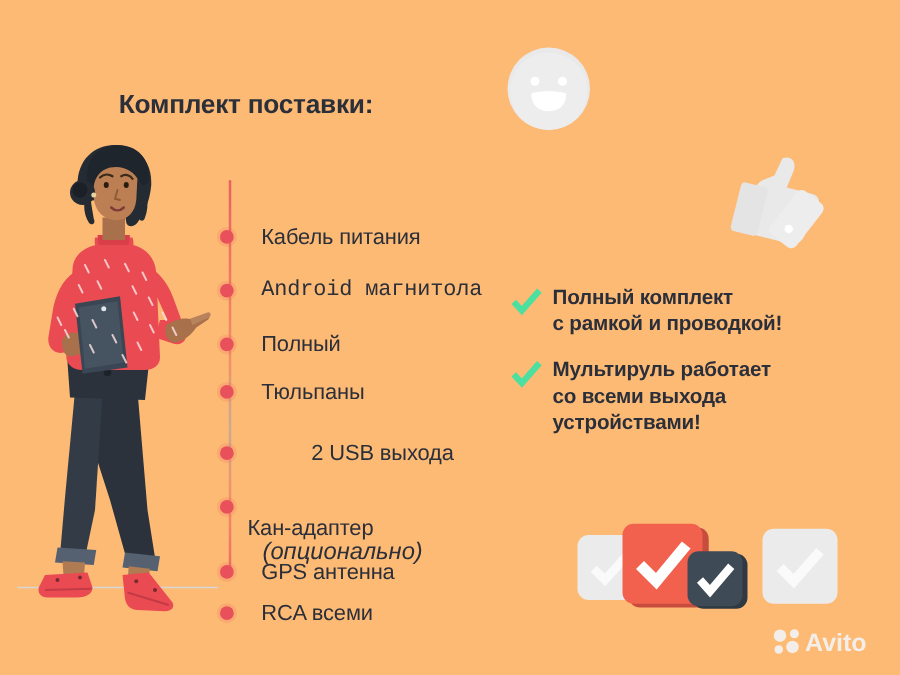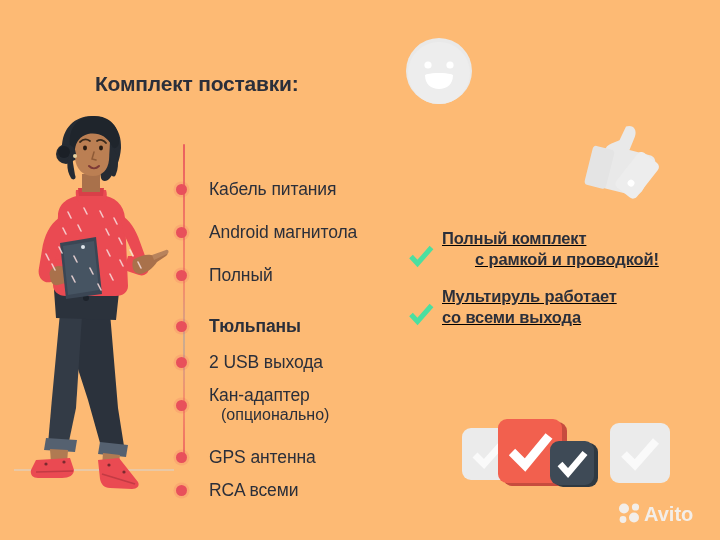--- a/index.html
+++ b/index.html
@@ -102,38 +102,38 @@
   .kit-labels {
     margin-left: 22px;
   }
   .kit-text {
     font-size: 17.5px;
     color: #2b2f3a;
     line-height: 22px;
     letter-spacing: -0.1px;
   }
   .kit-sub {
-    font-size: 16px;
+    font-size: 19px;
     color: #2b2f3a;
     line-height: 17px;
     margin-left: 12px;
+    font-style: italic;
   }
 
   
   #benefits {
     position: absolute;
     left: 408px;
     top: 228px;
     width: 290px;
   }
   .benefit {
     display: flex;
-    align-items: flex-end;
+    align-items: flex-start;
     margin-bottom: 16px;
-    text-decoration: underline;
   }
   .check-mark {
     flex: 0 0 auto;
     width: 26px;
     height: 26px;
     margin-top: 1px;
   }
   .benefit-lines {
     margin-left: 8px;
   }
@@ -306,49 +306,49 @@
   <div id="kit-list">
     <div id="kit-spine"></div>
 
     <div class="kit-item" style="top:8px;">
       <span class="kit-dot"></span>
       <span class="kit-labels">
         <span class="kit-text">Кабель питания</span>
       </span>
     </div>
 
-    <div class="kit-item" style="top:51px;">
+    <div class="kit-item" style="top:51px;font-family:Liberation Mono, monospace;">
       <span class="kit-dot"></span>
       <span class="kit-labels">
         <span class="kit-text">Android магнитола</span>
       </span>
     </div>
 
     <div class="kit-item" style="top:94px;">
       <span class="kit-dot"></span>
       <span class="kit-labels">
         <span class="kit-text">Полный</span>
       </span>
     </div>
 
-    <div class="kit-item" style="top:145px;font-weight:bold;">
+    <div class="kit-item" style="top:132px;">
       <span class="kit-dot"></span>
       <span class="kit-labels">
         <span class="kit-text">Тюльпаны</span>
       </span>
     </div>
 
-    <div class="kit-item" style="top:181px;">
+    <div class="kit-item" style="top:181px;gap:40px;">
       <span class="kit-dot"></span>
       <span class="kit-labels">
         <span class="kit-text">2 USB выхода</span>
       </span>
     </div>
 
-    <div class="kit-item" style="top:214px;">
+    <div class="kit-item" style="top:214px;flex-direction:column;">
       <span class="kit-dot" style="margin-top:16px;"></span>
       <span class="kit-labels">
         <span class="kit-text" style="display:block;">Кан-адаптер</span>
         <span class="kit-sub" style="display:block;">(опционально)</span>
       </span>
     </div>
 
     <div class="kit-item" style="top:276px;">
       <span class="kit-dot"></span>
       <span class="kit-labels">
@@ -367,33 +367,34 @@
   <div id="benefits">
 
     <div class="benefit">
       <span class="check-mark">
         <svg viewBox="0 0 26 26" width="26" height="26">
           <path d="M3 12.5 L9.5 19.5 L23.5 3.5" stroke="#4bdfa0" stroke-width="5" fill="none" stroke-linecap="butt" stroke-linejoin="miter"></path>
         </svg>
       </span>
       <span class="benefit-lines">
         <span class="benefit-line" style="display:block;">Полный комплект</span>
-        <span class="benefit-line" style="display:block;margin-left:33px;">с рамкой и проводкой!</span>
+        <span class="benefit-line" style="display:block;">с рамкой и проводкой!</span>
       </span>
     </div>
 
     <div class="benefit" style="margin-top:8px;">
       <span class="check-mark">
         <svg viewBox="0 0 26 26" width="26" height="26">
           <path d="M3 12.5 L9.5 19.5 L23.5 3.5" stroke="#4bdfa0" stroke-width="5" fill="none" stroke-linecap="butt" stroke-linejoin="miter"></path>
         </svg>
       </span>
       <span class="benefit-lines">
         <span class="benefit-line" style="display:block;">Мультируль работает</span>
         <span class="benefit-line" style="display:block;">со всеми выхода</span>
+        <span class="benefit-line" style="display:block;">устройствами!</span>
       </span>
     </div>
 
   </div>
 
   <div id="checkbox-cluster">
     <div class="cb" id="cb-gray-left">
       <svg viewBox="0 0 52 52">
           <path d="M13 27 L22 36 L39 17" stroke="#fafafa" stroke-width="7" fill="none" stroke-linecap="butt" stroke-linejoin="miter"></path>
         </svg>

